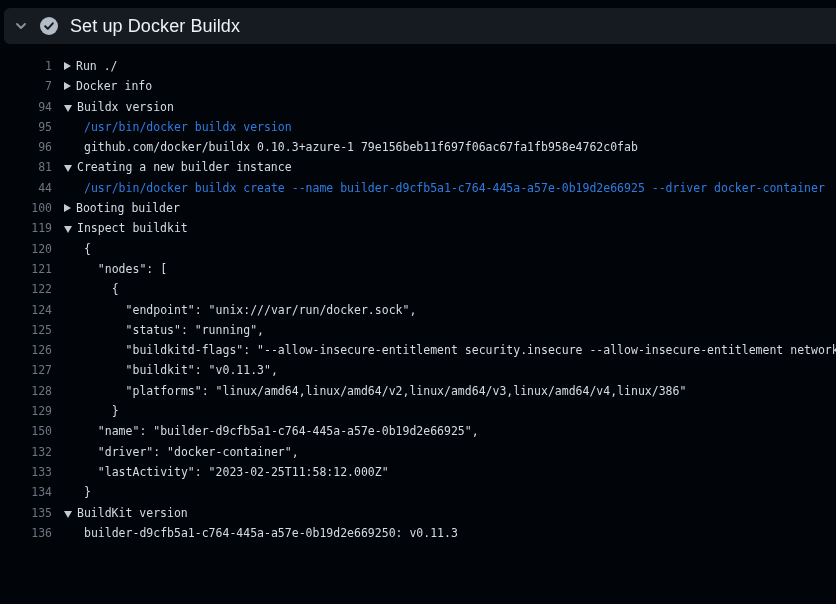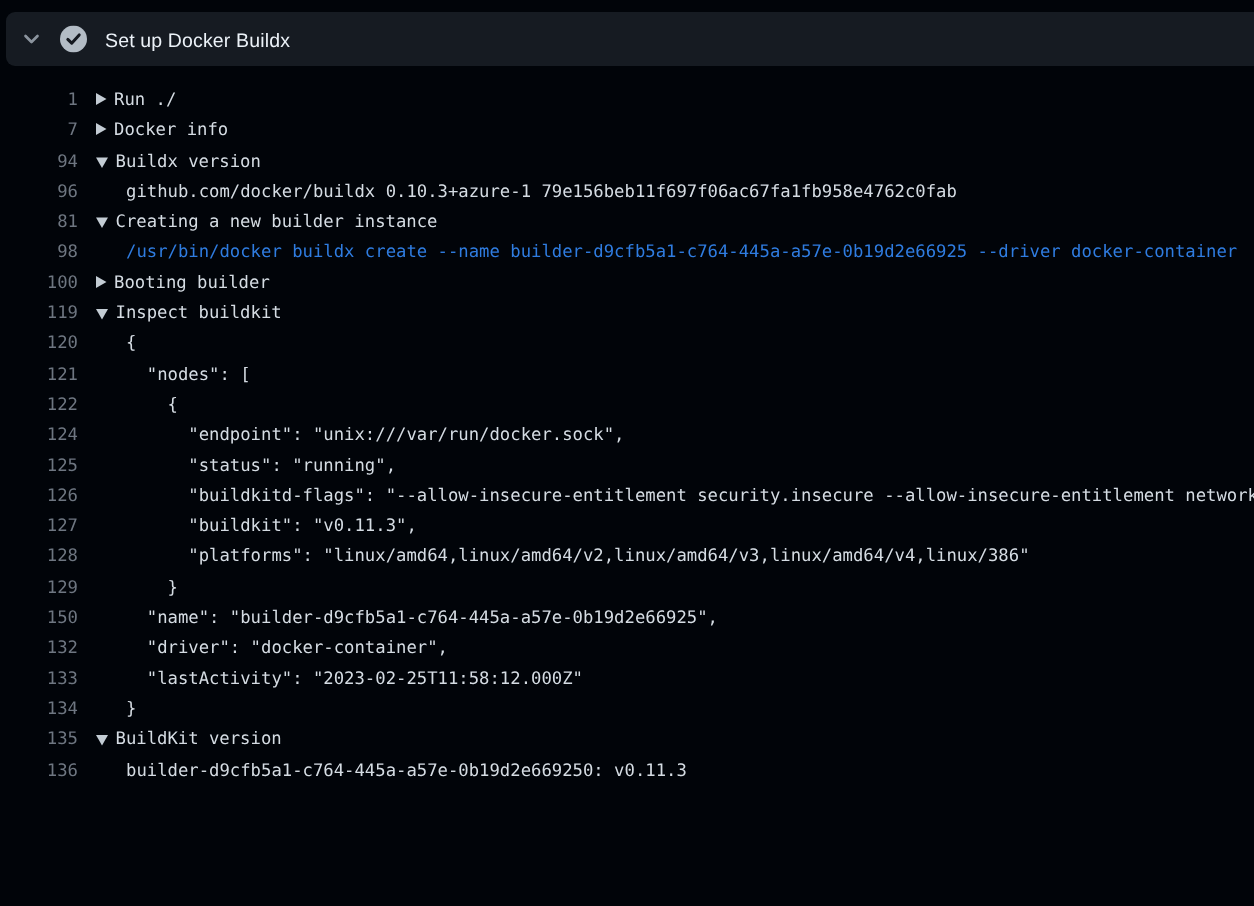--- a/index.html
+++ b/index.html
@@ -16,21 +16,21 @@
     display: flex;
     align-items: center;
     padding-left: 10px;
     cursor: pointer;
   }
   .chev { width:14px; height:14px; flex:none; display:block; }
   .status { width:18px; height:18px; flex:none; display:block; margin-left:12px; }
   .step-title {
     margin-left: 12px;
     color: var(--title, #ecf2f8);
-    font-size: 13px;
+    font-size: 18px;
     letter-spacing: 0.1px;
   }
   .log {
     padding-top: 12px;
     font-family: "DejaVu Sans Mono", monospace;
     font-size: 11.5px;
   }
   .row {
     display: flex;
     line-height: 20.3px;
@@ -78,23 +78,24 @@
     <circle cx="9" cy="9" r="9" fill="#b3bcc5"></circle>
     <path d="M5.2 9.3 L7.8 11.8 L12.8 6.3" fill="none" stroke="#14181f" stroke-width="2" stroke-linecap="round" stroke-linejoin="round"></path>
   </svg>
   <span class="step-title">Set up Docker Buildx</span>
 </div>
 
 <div class="log" id="log-lines">
     <div class="row"><a class="num">1</a><div class="content group"><span class="tri tri-right"></span><span>Run ./</span></div></div>
     <div class="row"><a class="num">7</a><div class="content group"><span class="tri tri-right"></span><span>Docker info</span></div></div>
     <div class="row"><a class="num">94</a><div class="content group"><span class="tri tri-down"></span><span>Buildx version</span></div></div>
+    <div class="row"><a class="num">95</a><div class="content indent"><span class="cmd">/usr/bin/docker buildx version</span></div></div>
     <div class="row"><a class="num">96</a><div class="content indent"><span class="out">github.com/docker/buildx 0.10.3+azure-1 79e156beb11f697f06ac67fa1fb958e4762c0fab</span></div></div>
     <div class="row"><a class="num">81</a><div class="content group"><span class="tri tri-down"></span><span>Creating a new builder instance</span></div></div>
-    <div class="row"><a class="num">98</a><div class="content indent"><span class="cmd">/usr/bin/docker buildx create --name builder-d9cfb5a1-c764-445a-a57e-0b19d2e66925 --driver docker-container</span></div></div>
+    <div class="row"><a class="num">44</a><div class="content indent"><span class="cmd">/usr/bin/docker buildx create --name builder-d9cfb5a1-c764-445a-a57e-0b19d2e66925 --driver docker-container</span></div></div>
     <div class="row"><a class="num">100</a><div class="content group"><span class="tri tri-right"></span><span>Booting builder</span></div></div>
     <div class="row"><a class="num">119</a><div class="content group"><span class="tri tri-down"></span><span>Inspect buildkit</span></div></div>
     <div class="row"><a class="num">120</a><div class="content indent"><span class="out">{</span></div></div>
     <div class="row"><a class="num">121</a><div class="content indent"><span class="out">  "nodes": [</span></div></div>
     <div class="row"><a class="num">122</a><div class="content indent"><span class="out">    {</span></div></div>
     <div class="row"><a class="num">124</a><div class="content indent"><span class="out">      "endpoint": "unix:///var/run/docker.sock",</span></div></div>
     <div class="row"><a class="num">125</a><div class="content indent"><span class="out">      "status": "running",</span></div></div>
     <div class="row"><a class="num">126</a><div class="content indent"><span class="out">      "buildkitd-flags": "--allow-insecure-entitlement security.insecure --allow-insecure-entitlement network.host",</span></div></div>
     <div class="row"><a class="num">127</a><div class="content indent"><span class="out">      "buildkit": "v0.11.3",</span></div></div>
     <div class="row"><a class="num">128</a><div class="content indent"><span class="out">      "platforms": "linux/amd64,linux/amd64/v2,linux/amd64/v3,linux/amd64/v4,linux/386"</span></div></div>

